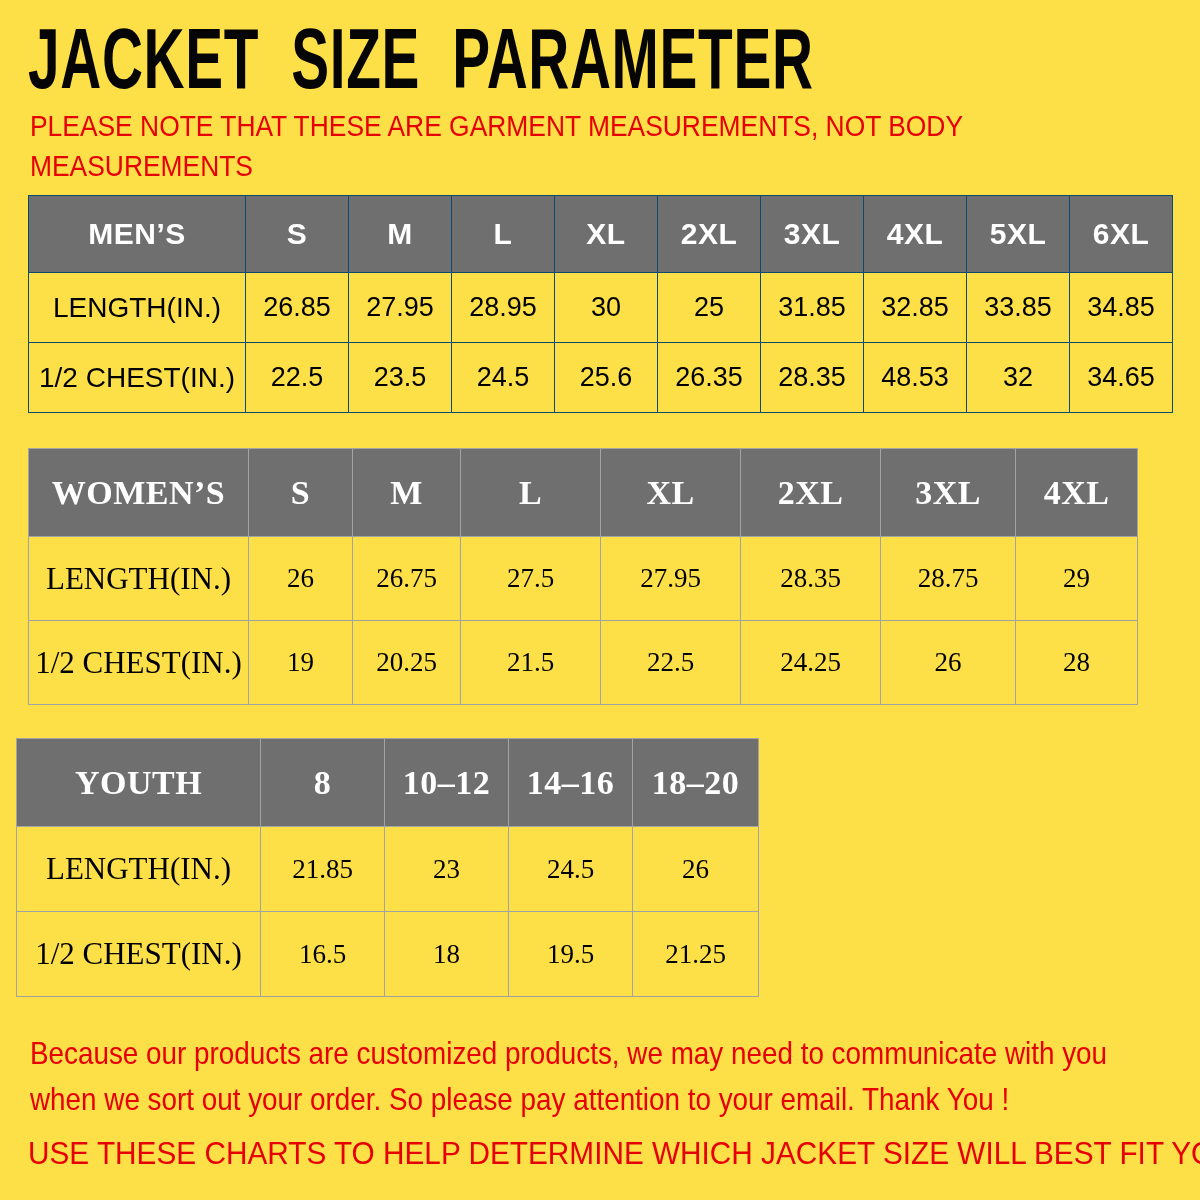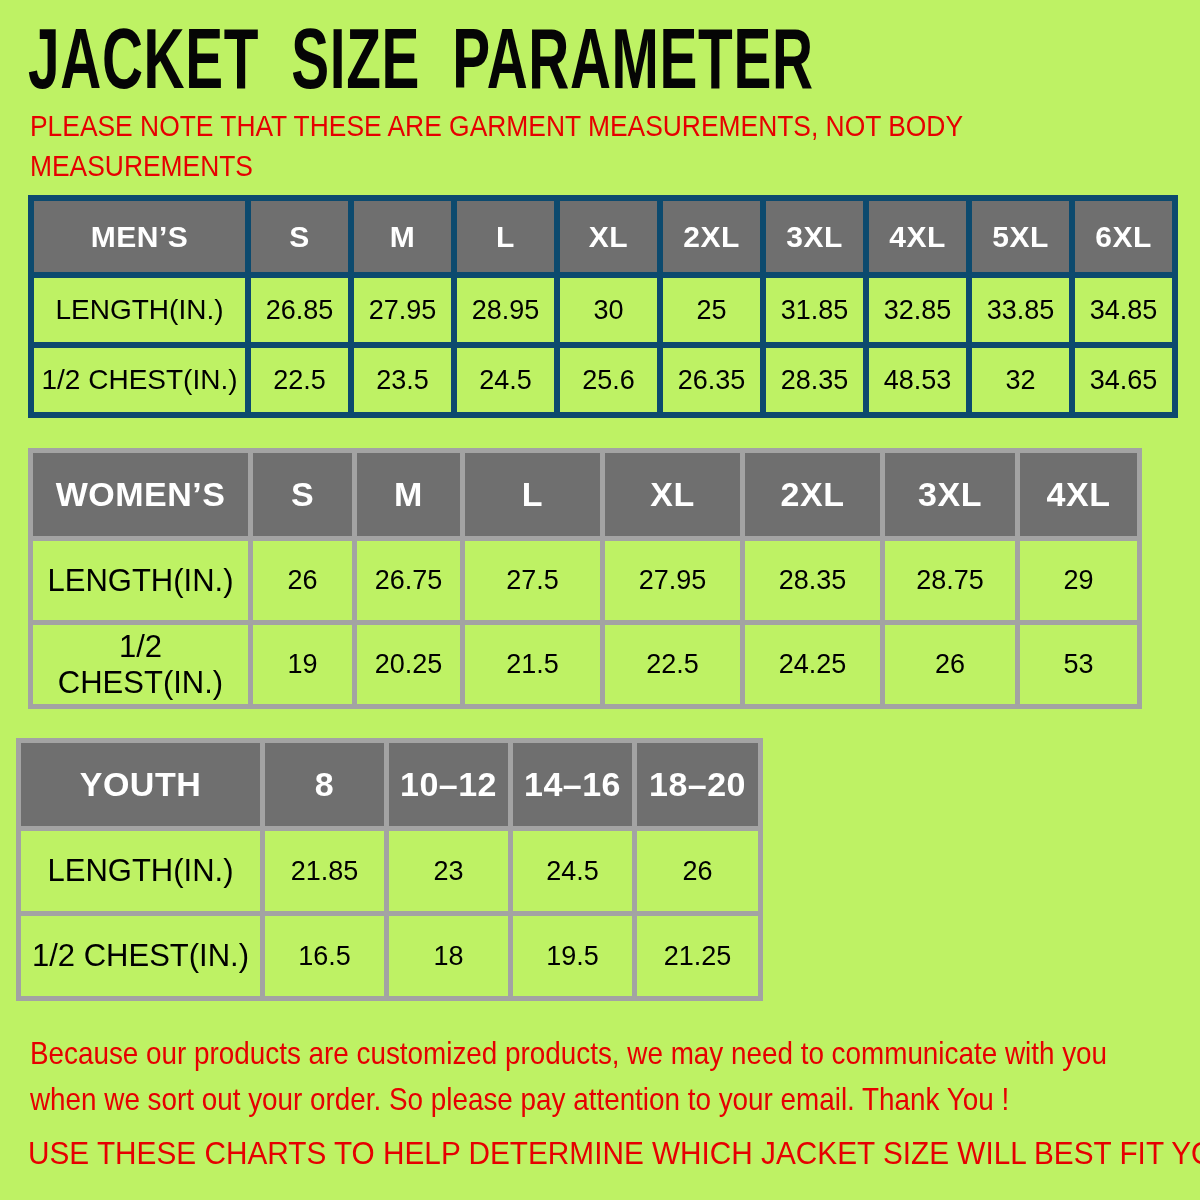--- a/index.html
+++ b/index.html
@@ -1,39 +1,39 @@
 <!DOCTYPE html>
 <html><head>
 <meta charset="utf-8">
 <style>
   * { margin:0; padding:0; box-sizing:border-box; }
   html,body { background:#ffffff; }
   .page {
     position:relative; width:1200px; height:1200px;
-    background:#bef264; overflow:hidden;
+    background:#fde047; overflow:hidden;
     font-family:"Liberation Sans", sans-serif;
     color:#000;
   }
   .title {
     position:absolute; left:28px; top:16px;
     font-size:86px; font-weight:bold; line-height:84px;
     color:#050505; white-space:nowrap;
     word-spacing:24px; letter-spacing:1px;
     transform:scaleX(0.66); transform-origin:0 0;
   }
   .note {
     position:absolute; left:30px; top:106px;
     color:#e60000; font-size:30px; line-height:40px;
     white-space:nowrap;
     transform:scaleX(0.88); transform-origin:0 0;
   }
   table { position:absolute; border-collapse:collapse; table-layout:fixed; }
   td { text-align:center; vertical-align:middle; overflow:hidden; }
-  .tbl td { border:6px solid #0c4a6e; }
-  .tbl-thick td { border:5px solid #a3a3a3; }
+  .tbl td { border:1px solid #0c4a6e; }
+  .tbl-thick td { border:1px solid #a3a3a3;font-family:Liberation Serif, serif; }
   td.head {
     background:#6f6f6f; color:#ffffff; font-weight:bold;
   }
   .mens { left:28px; top:195px; width:1144px; }
   .mens tr.hrow { height:77px; }
   .mens tr.drow { height:70px; }
   .mens td.head { font-size:30px; letter-spacing:0.5px; }
   .mens td.lbl { font-size:28px; }
   .mens td.val { font-size:27px;border-radius:11px; }
   .womens { left:28px; top:448px; width:1109px; }
@@ -155,21 +155,21 @@
       <td class="val">29</td>
     </tr>
     <tr class="drow">
       <td class="lbl">1/2 CHEST(IN.)</td>
       <td class="val">19</td>
       <td class="val">20.25</td>
       <td class="val">21.5</td>
       <td class="val">22.5</td>
       <td class="val">24.25</td>
       <td class="val">26</td>
-      <td class="val">53</td>
+      <td class="val">28</td>
     </tr>
   </tbody>
     </table>
 
   <table class="tbl-thick youth">
     <colgroup>
       <col style="width:244px">
         <col style="width:124px">
         <col style="width:124px">
         <col style="width:124px">

